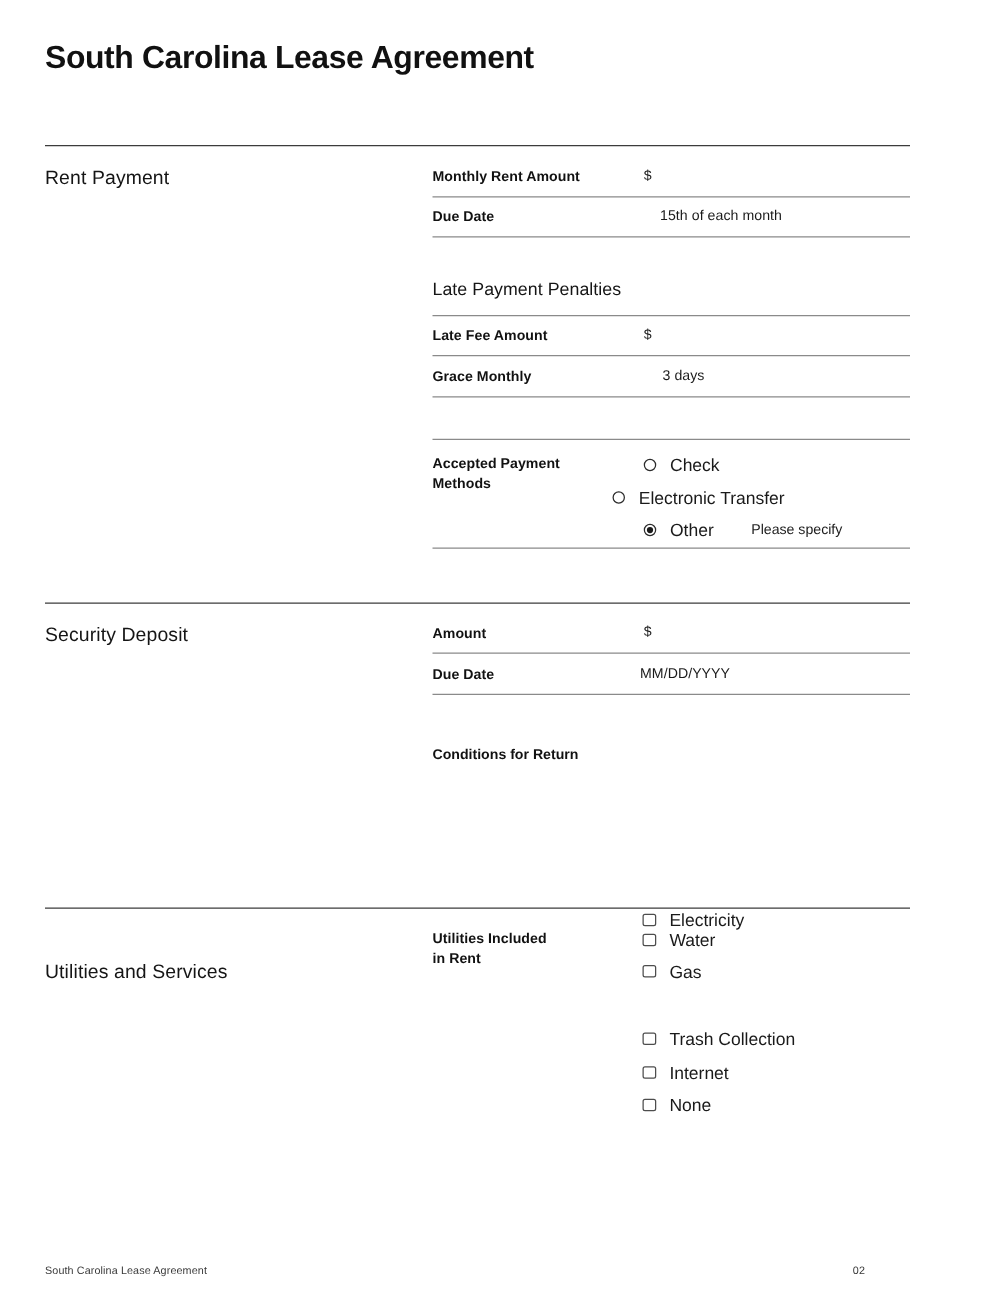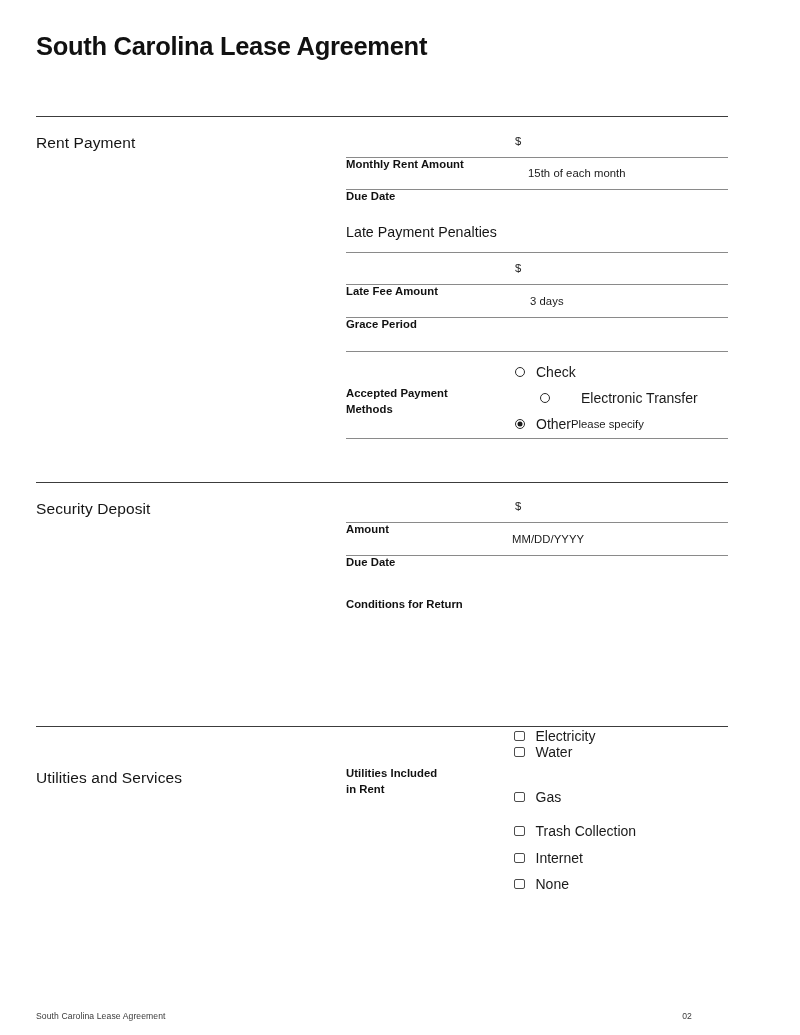--- a/index.html
+++ b/index.html
@@ -59,21 +59,20 @@
 
   
   .field-label {
     position: absolute;
     left: 346px;
     font-size: 11.3px;
     font-weight: bold;
     color: #111111;
     letter-spacing: 0.05px;
     line-height: 1.38;
-    margin-top: 22px;
   }
   .field-value {
     position: absolute;
     font-size: 11.3px;
     font-weight: normal;
     color: #1a1a1a;
     letter-spacing: 0.05px;
   }
   .sub-heading {
     position: absolute;
@@ -141,20 +140,21 @@
   }
   .option-label {
     font-size: 14px;
     color: #1a1a1a;
     margin-left: 11px;
     white-space: nowrap;
   }
   .option-hint {
     font-size: 11.3px;
     color: #1a1a1a;
+    margin-left: 30px;
     white-space: nowrap;
   }
 
   
   .footer-left {
     position: absolute;
     left: 36px;
     top: 1011px;
     font-size: 8.6px;
     color: #3a3a3a;
@@ -188,37 +188,37 @@
   <div class="field-value" style="left:528px; top:167px;">15th  of each month</div>
   <div class="rule light" style="left:346px; top:189px; width:417px;"></div>
 
   <div class="sub-heading" style="top:224px;">Late Payment Penalties</div>
   <div class="rule light" style="left:346px; top:252px; width:417px;"></div>
 
   <div class="field-label" style="top:262px;">Late Fee Amount</div>
   <div class="field-value" style="left:515px; top:262px;">$</div>
   <div class="rule light" style="left:346px; top:284px; width:417px;"></div>
 
-  <div class="field-label" style="top:295px;">Grace Period</div>
+  <div class="field-label" style="top:295px;">Grace Monthly</div>
   <div class="field-value" style="left:530px; top:295px;">3  days</div>
   <div class="rule light" style="left:346px; top:317px; width:417px;"></div>
 
   <div class="rule light" style="left:346px; top:351px; width:417px;"></div>
 
   <div class="field-label" style="top:364px;">
     <span>Accepted Payment</span><br>
     <span>Methods</span>
   </div>
 
   <div class="option-row" style="left:515px; top:364px;">
     <span class="radio"></span>
     <span class="option-label">Check</span>
   </div>
 
-  <div class="option-row" style="left:540px; top:390px;gap:20px;">
+  <div class="option-row" style="left:490px; top:390px;">
     <span class="radio"></span>
     <span class="option-label">Electronic Transfer</span>
   </div>
 
   <div class="option-row" style="left:515px; top:416px;">
     <span class="radio checked"></span>
     <span class="option-label">Other</span>
     <span class="option-hint">Please specify</span>
   </div>
 
@@ -251,21 +251,21 @@
   <div class="option-row" style="left:514px; top:744px;">
     <span class="checkbox"></span>
     <span class="option-label">Water</span>
   </div>
 
   <div class="option-row" style="left:514px; top:728px;">
     <span class="checkbox"></span>
     <span class="option-label">Electricity</span>
   </div>
 
-  <div class="option-row" style="left:514px; top:789px;">
+  <div class="option-row" style="left:514px; top:769px;">
     <span class="checkbox"></span>
     <span class="option-label">Gas</span>
   </div>
 
   <div class="option-row" style="left:514px; top:823px;">
     <span class="checkbox"></span>
     <span class="option-label">Trash Collection</span>
   </div>
 
   <div class="option-row" style="left:514px; top:850px;">

